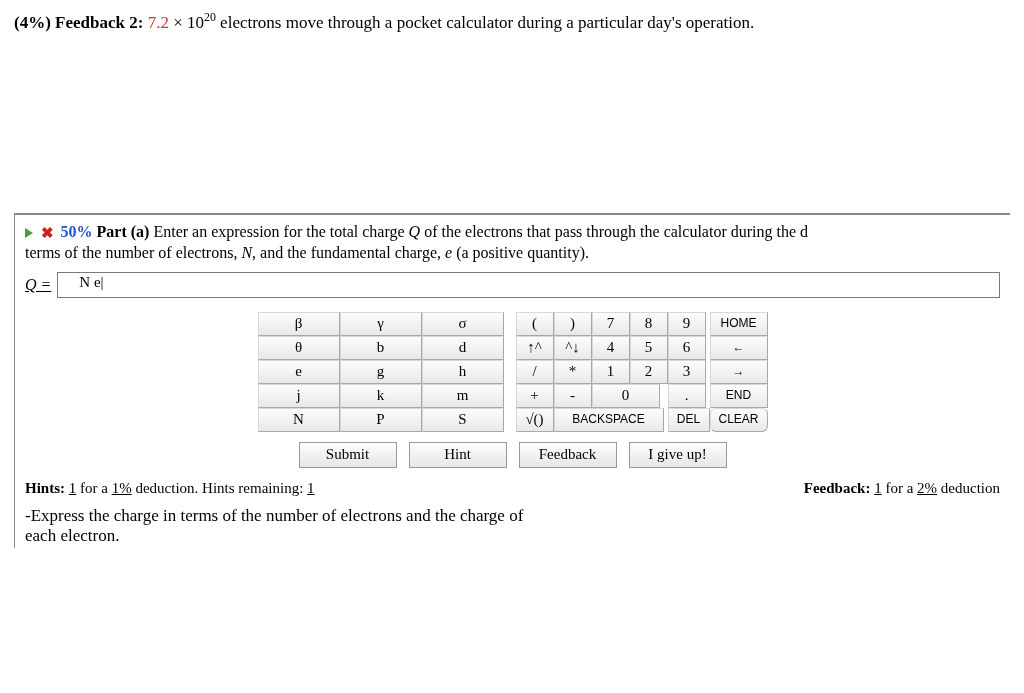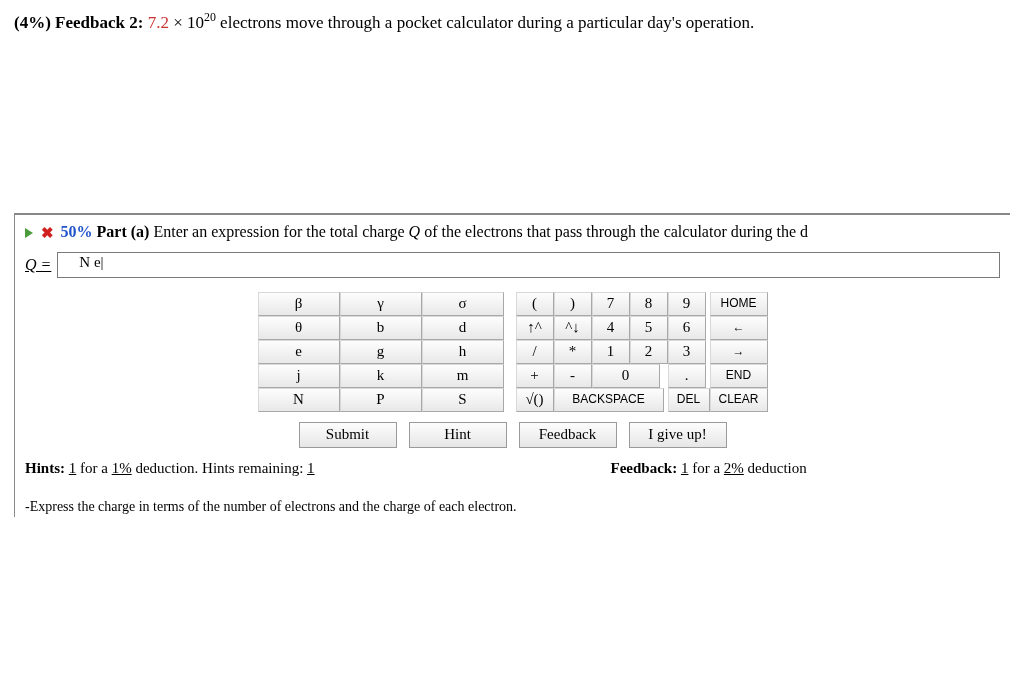--- a/index.html
+++ b/index.html
@@ -96,21 +96,21 @@
     border: 1px solid #a8a8a8;
     border-top-color:#d8d8d8; border-left-color:#d8d8d8;
     margin: 0;
     padding: 0 4px;
     cursor: pointer;
   }
   .kbtn.wide1 { min-width: 72px; }
   .kbtn.home { min-width: 48px; font-size:12px; font-family: Arial,sans-serif; }
   .kbtn.bksp { min-width: 78px; font-size:12px; font-family: Arial,sans-serif;}
   .kbtn.del { min-width: 32px; font-size:12px; font-family: Arial,sans-serif;}
-  .kbtn.clear { min-width:48px; font-size:12px; font-family: Arial,sans-serif;}
+  .kbtn.clear { min-width:48px; font-size:12px; font-family: Arial,sans-serif; border-radius: 6px;}
   .kbtn.zero { min-width: 58px; }
 
   .action-row {
     display: flex;
     justify-content: center;
     gap: 12px;
     margin: 8px 0 12px 0;
   }
   .abtn {
     min-width: 96px;
@@ -123,45 +123,48 @@
     border: 1px solid #9a9a9a;
     cursor: pointer;
   }
 
   .hf-row {
     display: flex;
     margin-top: 2px;
     font-size: 15px;
   }
   .hf-left { flex: 0 0 58%; padding-right: 20px; }
-  .hf-right { flex: 1; }
+  .hf-right { flex: 1; text-align: right; }
   .hf-row b { font-weight: bold; }
   .ul { text-decoration: underline; }
   .hint-text {
-    margin-top: 22px;
-    font-size: 14px;
+    margin-top: 9px;
+    font-size: 17px;
     max-width: 520px;
   }
 </style>
 </head>
 <body>
 
 <div class="problem-header">
   <span class="weight">(4%)</span>
   <span class="pnum">Feedback 2:</span>
   <span class="red">7.2</span><span> × 10</span><sup>20</sup><span> electrons move through a pocket calculator during a particular day's operation.</span>
 </div>
 
 <div class="part-box">
 
   <div class="part-line">
     <span class="tri-green"></span>
     <span class="x-red">✖</span>
     <span class="pct">50%</span>
     <span class="part-label">Part (a)</span><span>  Enter an expression for the total charge </span><i>Q</i><span> of the electrons that pass through the calculator during the d</span>
+  </div>
+  <div class="part-line">
+    <span>terms of the number of electrons, </span><i>N</i><span>, and the fundamental charge, </span><i>e</i><span> (a positive quantity).</span>
   </div>
 
   <div class="answer-row">
     <span class="qeq"><i><u>Q = </u></i></span>
     <div class="answer-input"><span>N e</span><span class="cursor">|</span></div>
   </div>
 
   <div class="keypad-wrap">
     <div class="keypad">
       <table class="keys">

